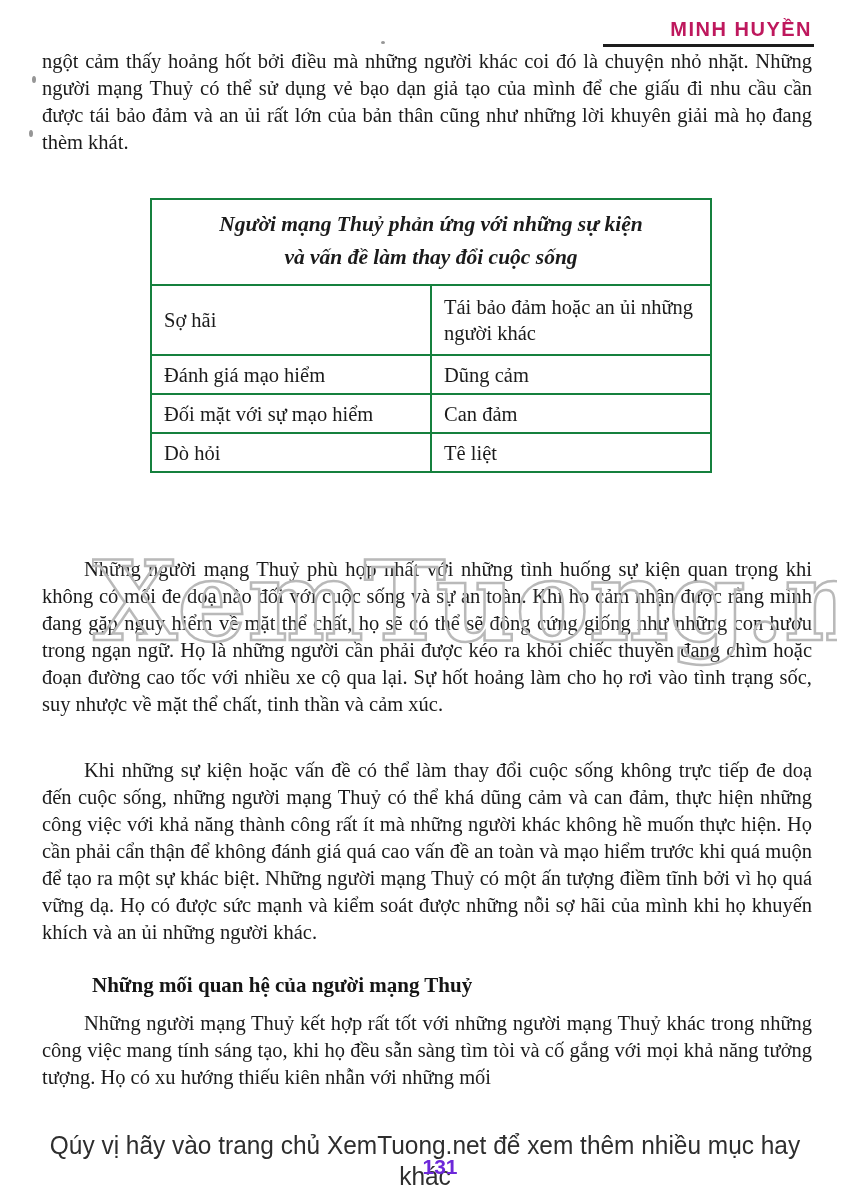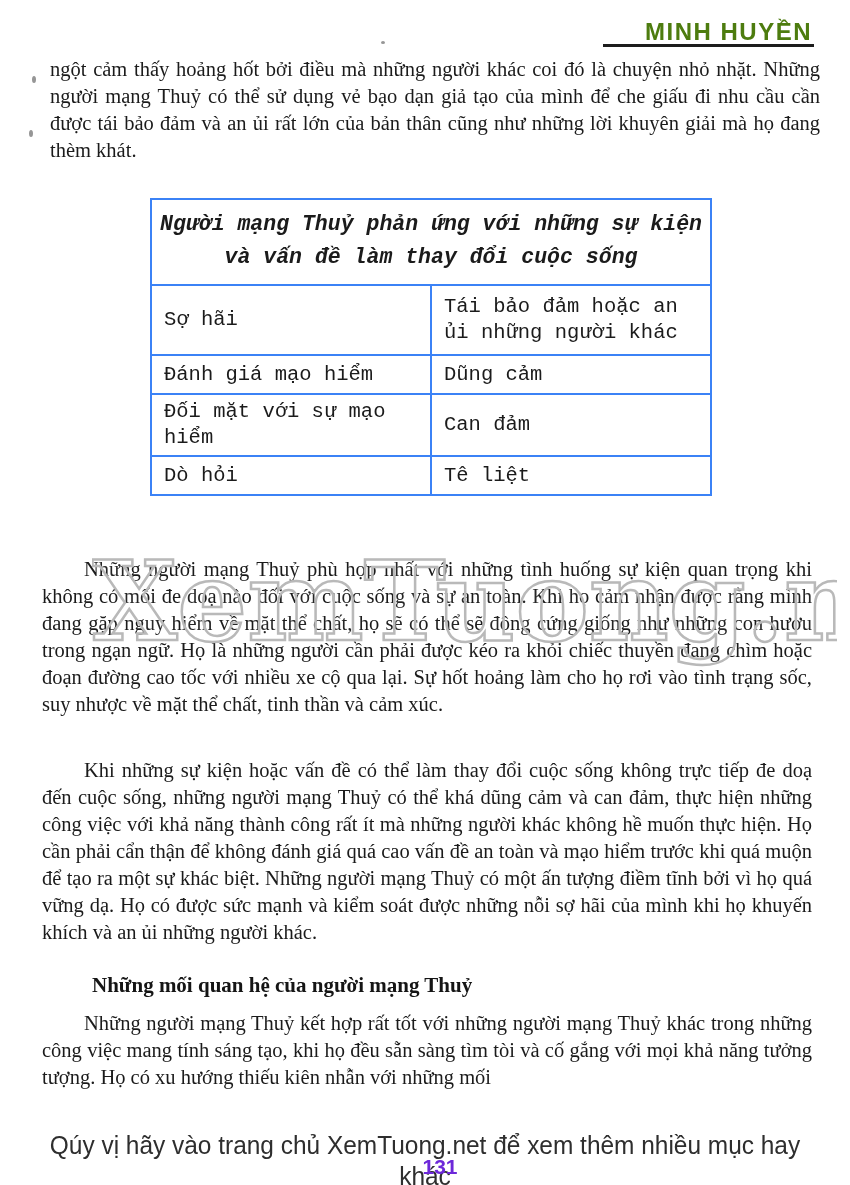--- a/index.html
+++ b/index.html
@@ -15,44 +15,44 @@
     font-family: "Liberation Serif", "DejaVu Serif", serif;
     color: #1b1b1b;
   }
   .abs { position: absolute; }
 
   
   .running-head {
     top: 18px;
     right: 38px;
     font-family: "Liberation Sans", "DejaVu Sans", sans-serif;
-    font-size: 24px;
+    font-size: 20px;
     font-weight: 700;
     letter-spacing: 1.5px;
-    color: #4d7c0f;
+    color: #be185d;
   }
   .running-head-rule {
     top: 44px;
     left: 603px;
     width: 211px;
     height: 2.5px;
     background: #1c1c1c;
   }
 
   
   .para {
     left: 42px;
     width: 770px;
     font-size: 20.5px;
     line-height: 27px;
     text-align: justify;
     color: #1b1b1b;
   }
   .para.indent { text-indent: 42px; }
-  .p1 { top: 56px; margin-left: 8px; }
+  .p1 { top: 48px; }
   .p2 { top: 556px; }
   .p3 { top: 757px; }
   .p4 { top: 1010px; }
   .section-heading {
     top: 973px;
     left: 92px;
     font-size: 21px;
     font-weight: 700;
     color: #151515;
   }
@@ -62,25 +62,24 @@
     top: 198px;
     left: 150px;
     width: 562px;
     border-collapse: collapse;
     table-layout: fixed;
     font-size: 20.5px;
     color: #1b1b1b;
     background: transparent;
   }
   .react-table td {
-    border: 2px solid #3b82f6;
+    border: 2px solid #15803d;
     padding: 4px 12px;
     vertical-align: middle;
     line-height: 26px;
-    font-family: Liberation Mono, monospace;
   }
   .react-table td.title-cell {
     text-align: center;
     font-weight: 700;
     font-style: italic;
     font-size: 21.5px;
     padding: 8px 6px 10px 6px;
   }
   .title-line { line-height: 33px; }
   .react-table col { width: 50%; }

